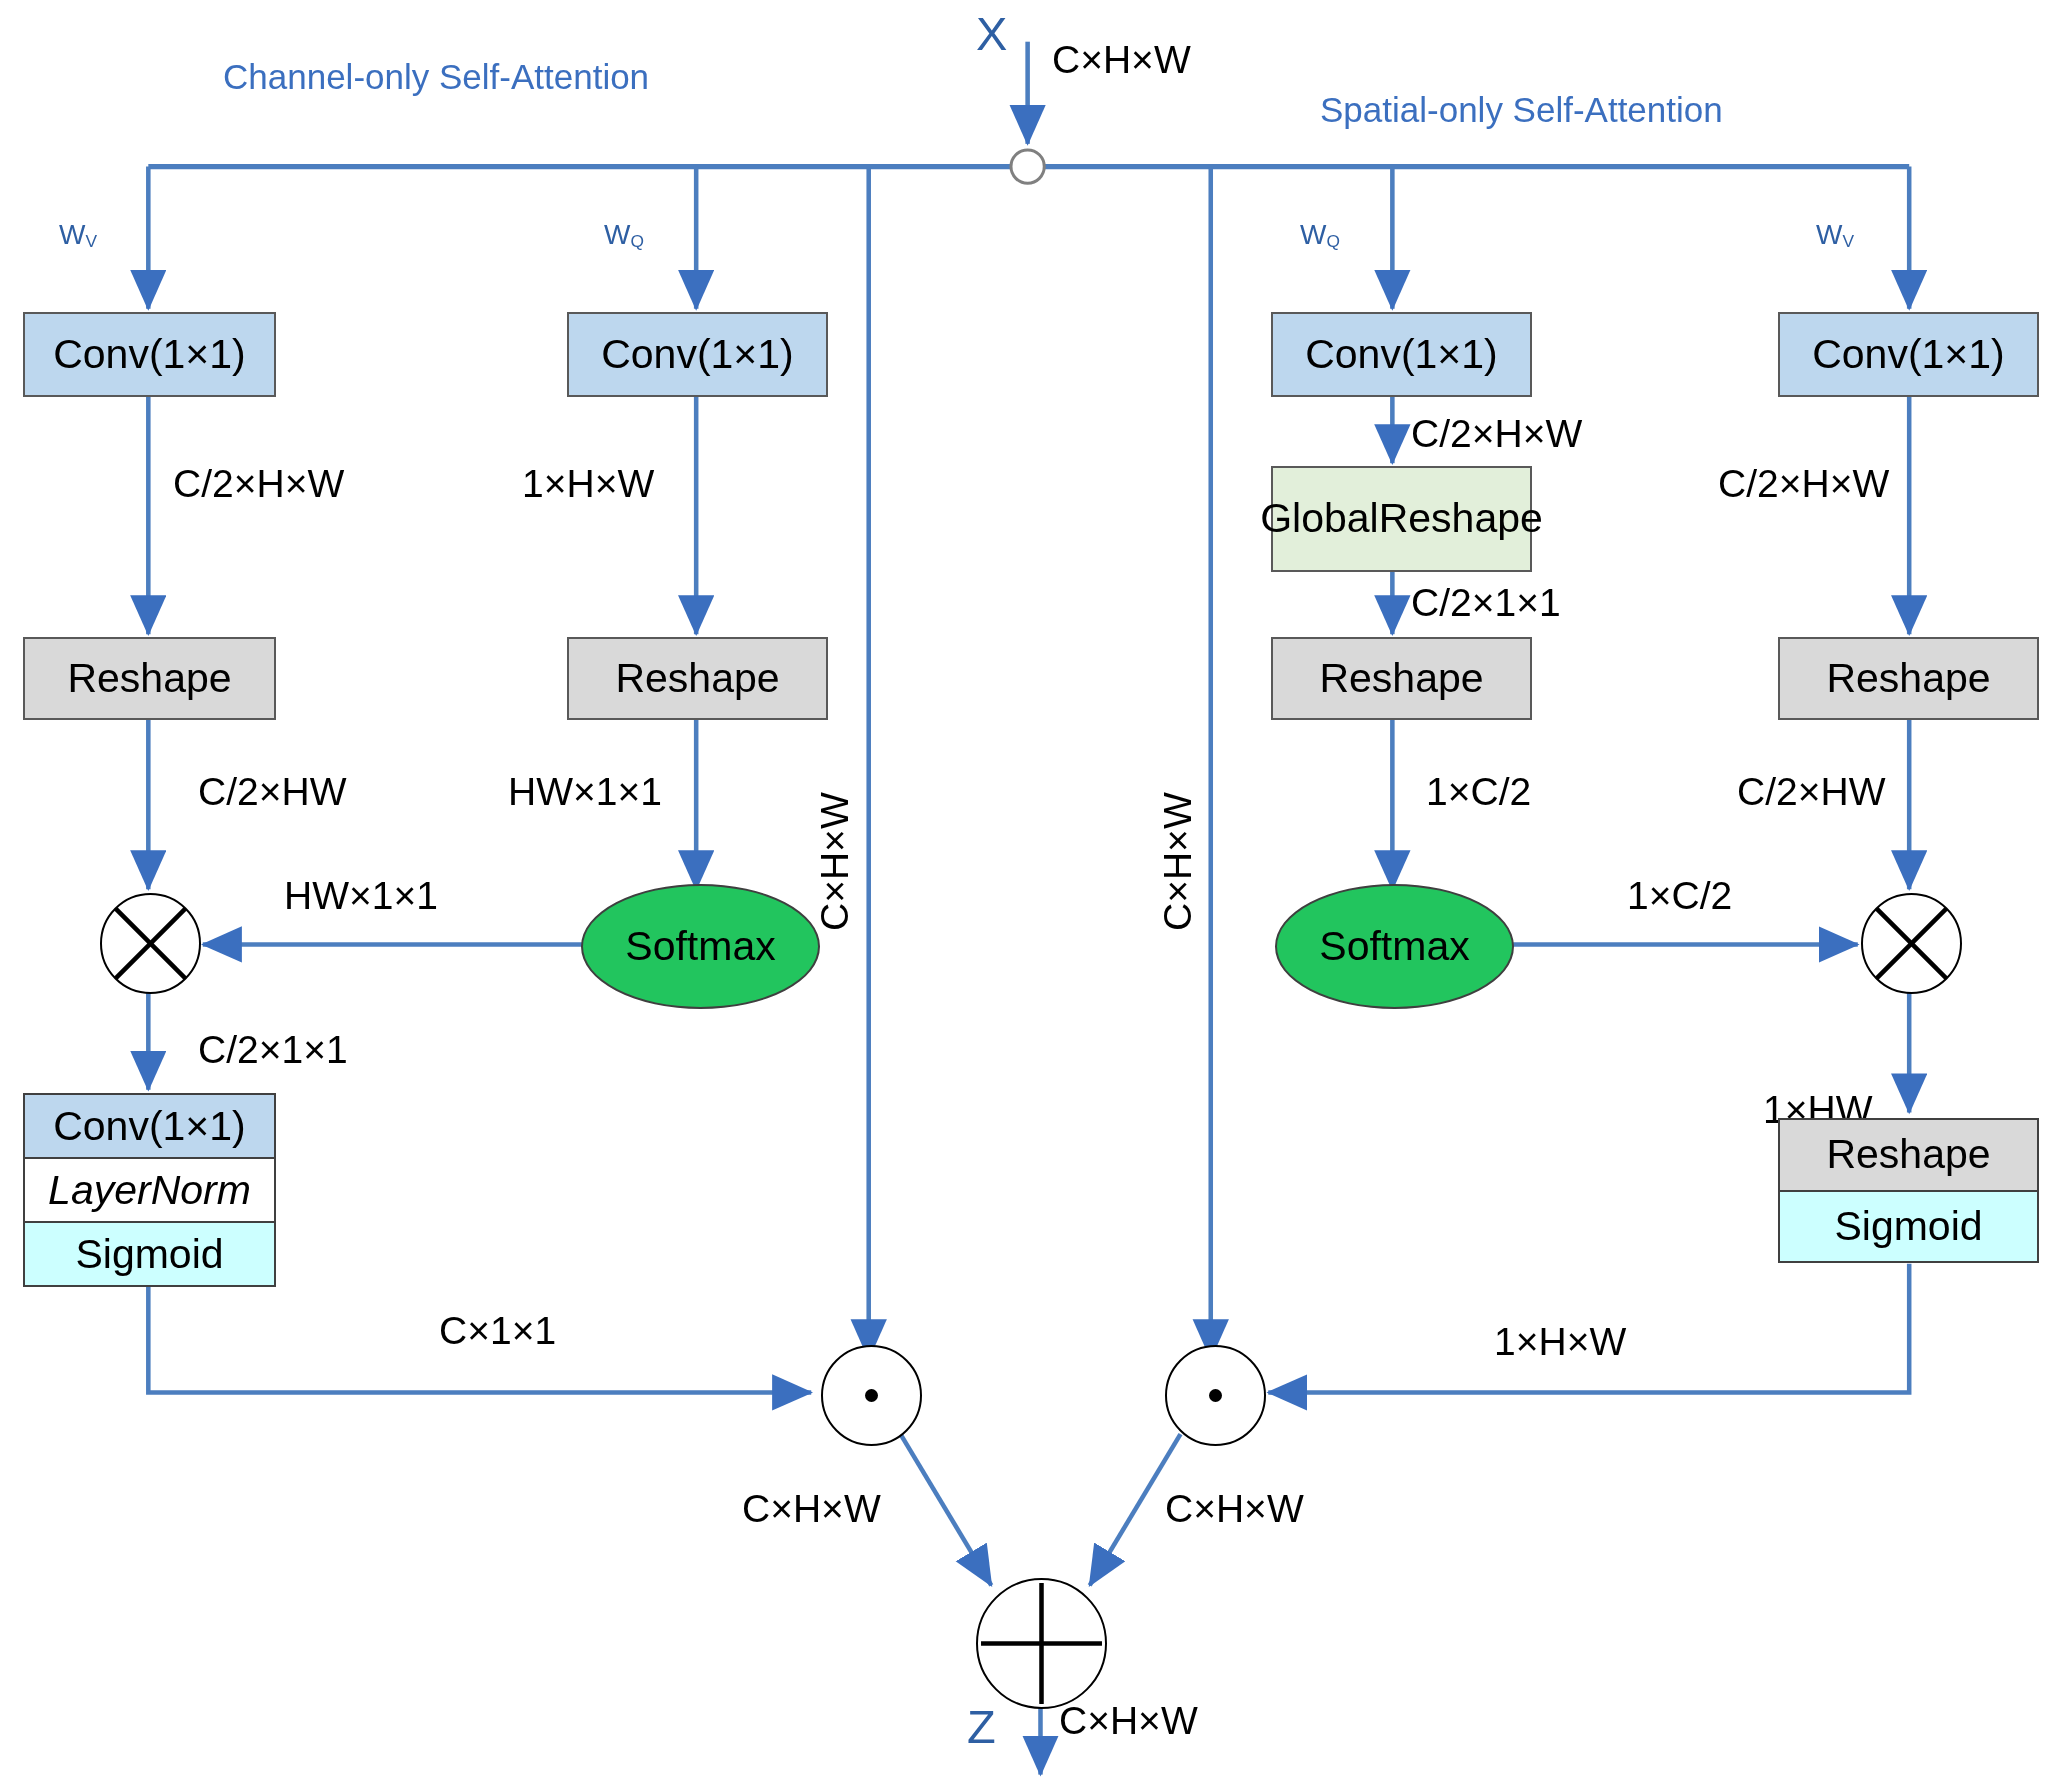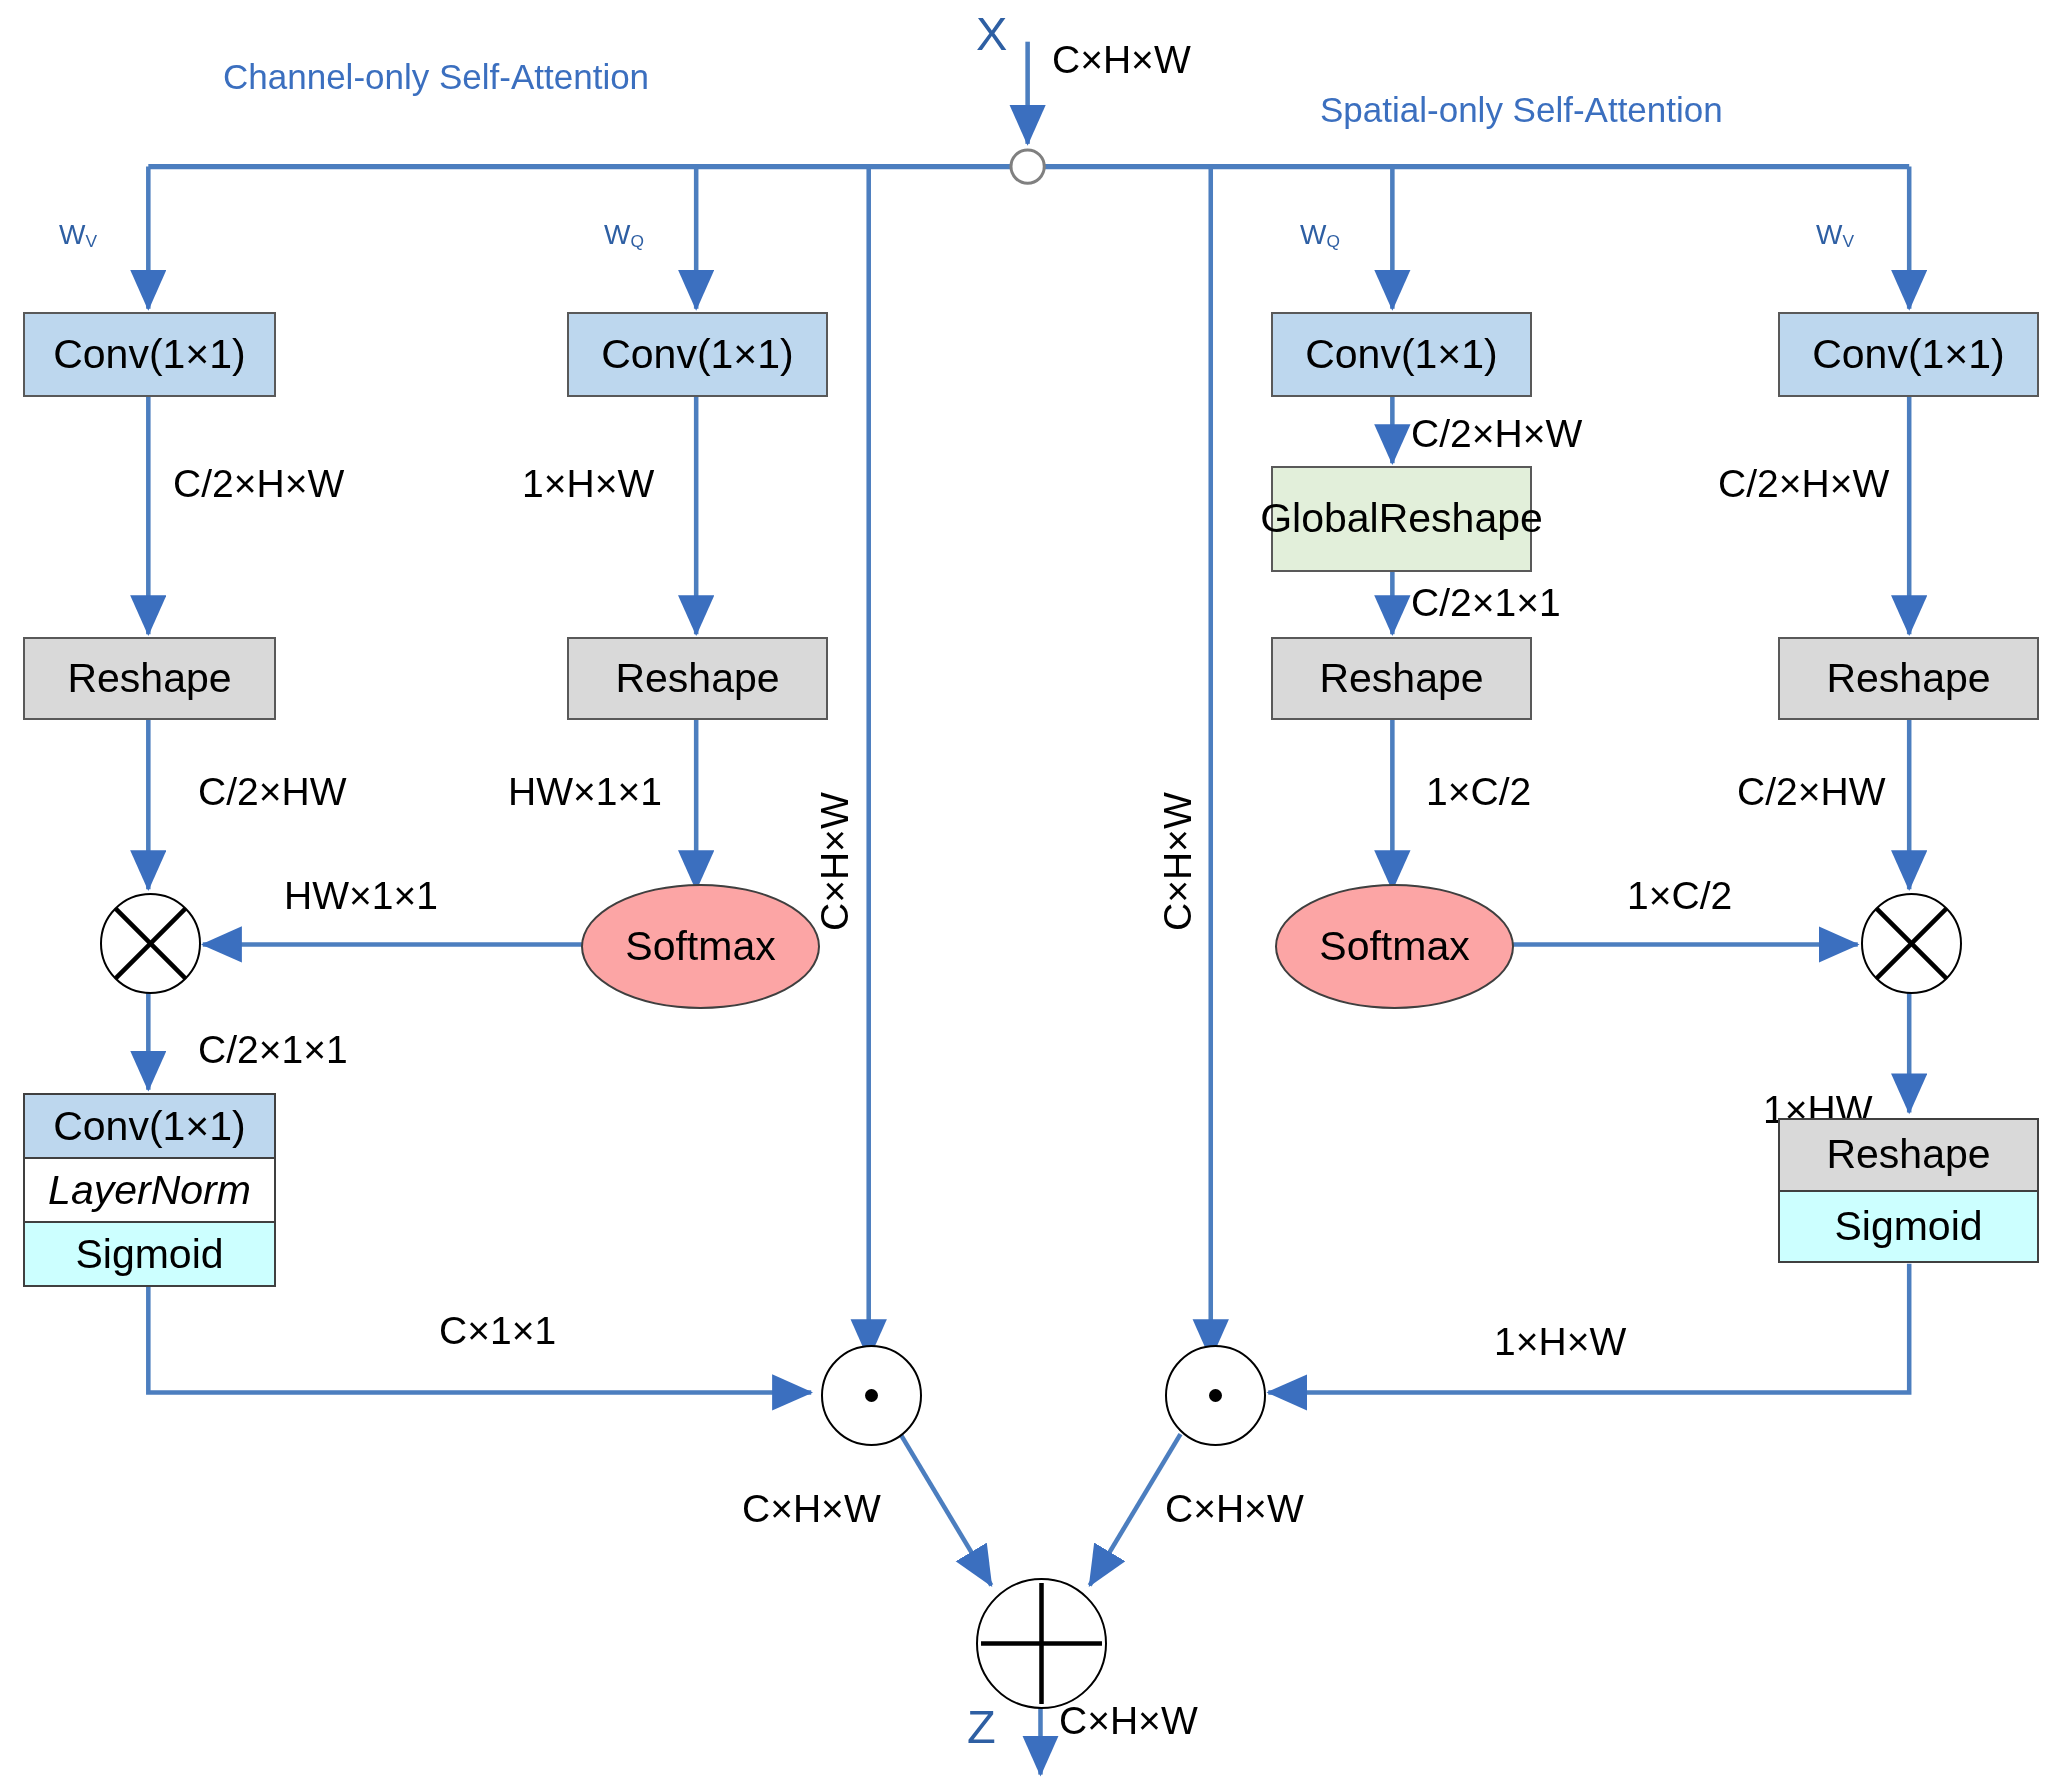--- a/index.html
+++ b/index.html
@@ -13,21 +13,21 @@
   .reshape{background:#d9d9d9;text-align:center;}
   .gpool{background:#e2efda;}
   .lnorm{background:#ffffff;font-style:italic;}
   .sigmoid{background:#ccffff;}
 
   .stack{position:absolute;box-sizing:border-box;border:2.3px solid #404040;display:flex;flex-direction:column;}
   .stack > div{flex:1;display:flex;align-items:center;justify-content:center;font-size:41px;color:#000;
                border-bottom:2.3px solid #404040;box-sizing:border-box;}
   .stack > div:last-child{border-bottom:none;}
 
-  .softmax{position:absolute;background:#fca5a5;border:2.3px solid #3f3f3f;border-radius:50%;
+  .softmax{position:absolute;background:#22c55e;border:2.3px solid #3f3f3f;border-radius:50%;
            display:flex;align-items:center;justify-content:center;font-size:41px;color:#000;}
 
   .op{position:absolute;border:2.3px solid #000;border-radius:50%;background:#fff;}
 
   .lbl{position:absolute;color:#000;font-size:39px;white-space:nowrap;}
   .lbl-blue{position:absolute;color:#2e5fa3;font-size:28px;white-space:nowrap;}
   .title{position:absolute;color:#3b6fbf;font-size:35px;white-space:nowrap;}
   .vlbl{position:absolute;color:#000;font-size:39px;white-space:nowrap;
         transform-origin:left top;transform:rotate(-90deg);}
   .sub{font-size:0.62em;vertical-align:-0.18em;}

